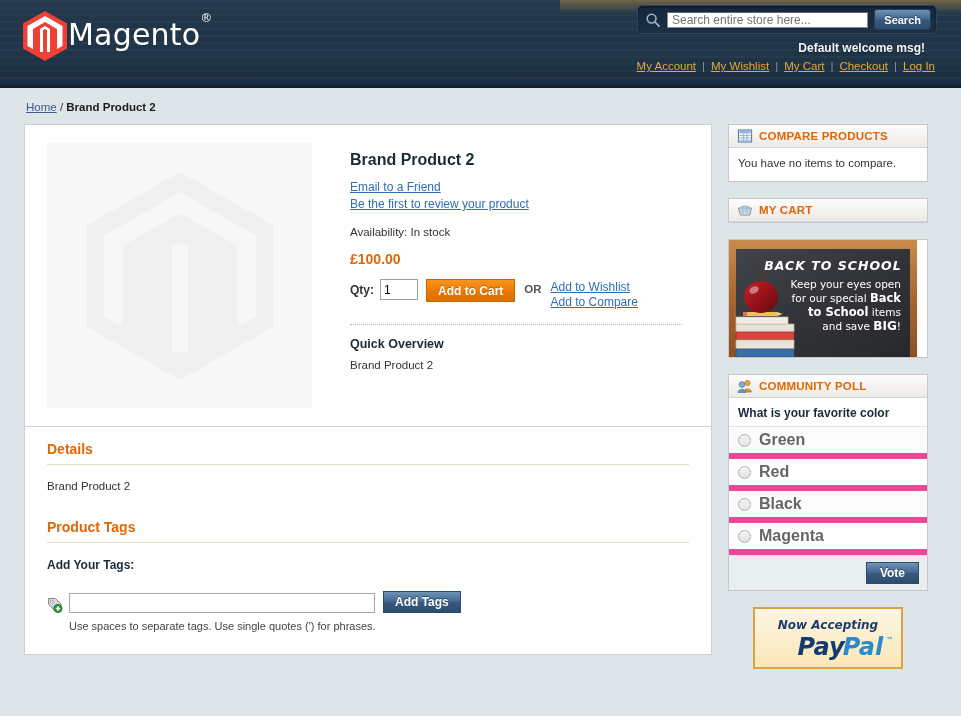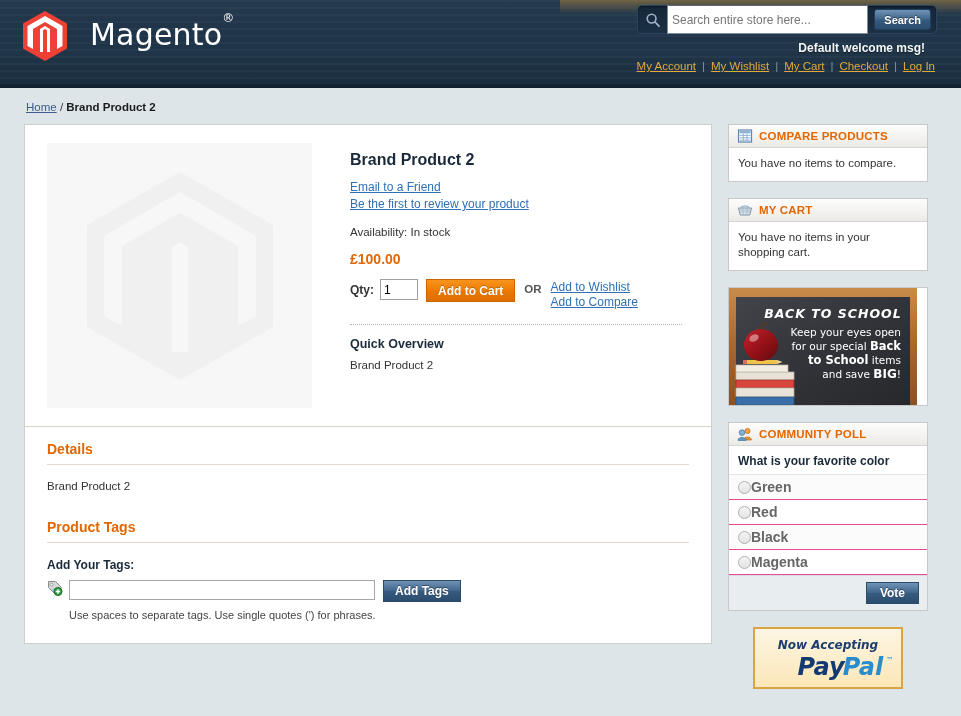--- a/index.html
+++ b/index.html
@@ -34,42 +34,42 @@
     background: linear-gradient(180deg,#152636,#101e2b);
   }
   .hdr-gold {
     position:absolute; left:560px; top:0; width:401px; height:14px;
     background: linear-gradient(180deg, rgba(170,130,60,.55), rgba(120,95,45,0));
     pointer-events:none;
   }
 
   .logo-wrap {
     position:absolute; left:22px; top:10px;
-    display:flex; align-items:center; gap:22px;
+    display:flex; align-items:center; gap:0;
   }
   .logo-mark { width:46px; height:52px; position:relative; }
   .logo-text {
     color:#ffffff; font-size:30px; font-weight:400; letter-spacing:.2px;
     font-family:"DejaVu Sans", sans-serif;
     position:relative; top:-2px;
   }
   .logo-text sup { font-size:12px; top:-12px; position:relative; }
 
   .search-wrap {
     position:absolute; right:24px; top:5px;
     width:300px; height:29px;
     background: linear-gradient(180deg,#15273a,#1b3044);
     border:1px solid #2b4560;
     border-radius:5px;
     display:flex; align-items:center; padding:0 5px 0 7px;
     box-shadow: inset 0 1px 2px rgba(0,0,0,.5);
   }
   .search-ico { width:16px; height:16px; flex:0 0 16px; margin-right:6px; }
   .search-input {
-    flex:1 1 auto; height:29px; border:1px solid #7e8d99; border-top-color:#5d6b76;
+    flex:1 1 auto; height:16px; border:1px solid #7e8d99; border-top-color:#5d6b76;
     background:#fff; font-size:12px; color:#777; padding:2px 4px;
     font-family:"Liberation Sans", sans-serif; outline:none; min-width:0;
   }
   .search-btn {
     margin-left:6px; height:21px; padding:0 9px;
     background: linear-gradient(180deg,#6f93b6 0%,#41678d 48%,#365a7e 52%,#2c4d6e 100%);
     border:1px solid #20405e; border-radius:3px;
     color:#fff; font-size:11px; font-weight:bold; cursor:pointer;
     text-shadow:0 -1px 0 rgba(0,0,0,.45);
     font-family:"Liberation Sans", sans-serif;
@@ -172,21 +172,21 @@
     padding:14px 22px 22px 22px;
   }
   .coll-h {
     color:#e26703; font-size:14px; font-weight:bold;
     padding-bottom:7px; border-bottom:1px solid #e3dccd;
     font-family:"Liberation Sans", sans-serif;
   }
   .coll-body { padding-top:15px; font-size:11.5px; color:#333; }
   .coll-h.second { margin-top:27px; }
   .tags-label { font-size:12px; font-weight:bold; color:#1a2a3a; margin-top:15px; }
-  .tags-row { display:flex; align-items:flex-start; margin-top:8px; }
+  .tags-row { display:flex; align-items:flex-end; margin-top:19px; }
   .tag-ico { width:16px; height:16px; flex:0 0 16px; margin-right:6px; }
   .tag-input {
     width:306px; height:20px; border:1px solid #a6a6a6; background:#fff;
     font-size:12px; padding:1px 4px; font-family:"Liberation Sans", sans-serif; outline:none;
   }
   .btn-tags {
     margin-left:8px; height:22px; padding:0 11px;
     background: linear-gradient(180deg,#6f93b6 0%,#41678d 48%,#365a7e 52%,#2c4d6e 100%);
     border:1px solid #2b4b6b; color:#fff; font-size:12px; font-weight:bold;
     cursor:pointer; text-shadow:0 -1px 0 rgba(0,0,0,.4);
@@ -214,23 +214,23 @@
 
   .banner-block {
     border:1px solid #c8c8c8; background:#fff; 
     margin-bottom:16px;
   }
   .banner-img { width:188px; height:117px; display:block; }
 
   .poll-q { font-size:12px; font-weight:bold; color:#1a2a3a; padding:8px 9px 6px 9px; }
   .poll-opts { border-top:1px solid #e4e4e4; }
   .poll-opt {
-    display:flex; align-items:center; 
-    padding:4px 9px; font-size:14px; color:#666; font-weight:bold;
-    border-bottom:1px solid #ec4899;
+    display:flex; align-items:center; gap:8px;
+    padding:4px 9px; font-size:16px; color:#666; font-weight:bold;
+    border-bottom:6px solid #ec4899;
   }
   .poll-opt:nth-child(odd) { background:#fbfbfb; }
   .radio {
     width:13px; height:13px; border-radius:50%;
     border:1px solid #b0b0b0; background:linear-gradient(180deg,#f4f4f4,#e3e3e3);
     flex:0 0 13px;
   }
   .poll-foot {
     background:#e8edf0; border-top:1px solid #d8dde0;
     padding:6px 8px; text-align:right;
@@ -395,21 +395,20 @@
               <path d="M4.5 5.5 C4.5 3.5 11.5 3.5 11.5 5.5" fill="none" stroke="#7aa7cd" stroke-width="1.1"></path>
               <path d="M1.5 6 L14.5 6 L12.7 13 L3.3 13 Z" fill="#dfe7ee" stroke="#7b93a7" stroke-width="1"></path>
               <line x1="2.6" y1="8" x2="13.4" y2="8" stroke="#9fb4c6" stroke-width=".8"></line>
               <line x1="3.1" y1="10" x2="12.9" y2="10" stroke="#9fb4c6" stroke-width=".8"></line>
               <line x1="5.6" y1="6.4" x2="6.2" y2="12.6" stroke="#9fb4c6" stroke-width=".8"></line>
               <line x1="10.4" y1="6.4" x2="9.8" y2="12.6" stroke="#9fb4c6" stroke-width=".8"></line>
             </svg>
           </span>
           <span class="ttl">MY CART</span>
         </div>
-        <div class="side-body">You have no items in your shopping cart.</div>
       </div>
 
       <div class="banner-block">
         <span>
           <svg class="banner-img" viewBox="0 0 188 117">
             <defs>
               <linearGradient id="wood" x1="0" y1="0" x2="0" y2="1">
                 <stop offset="0%" stop-color="#c98b4a"></stop>
                 <stop offset="50%" stop-color="#a8662f"></stop>
                 <stop offset="100%" stop-color="#8c5123"></stop>

